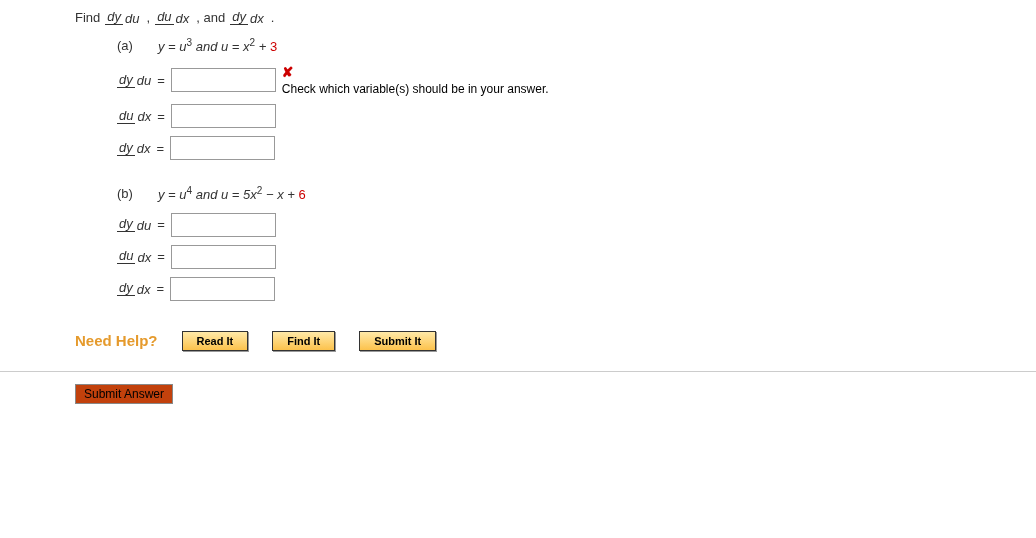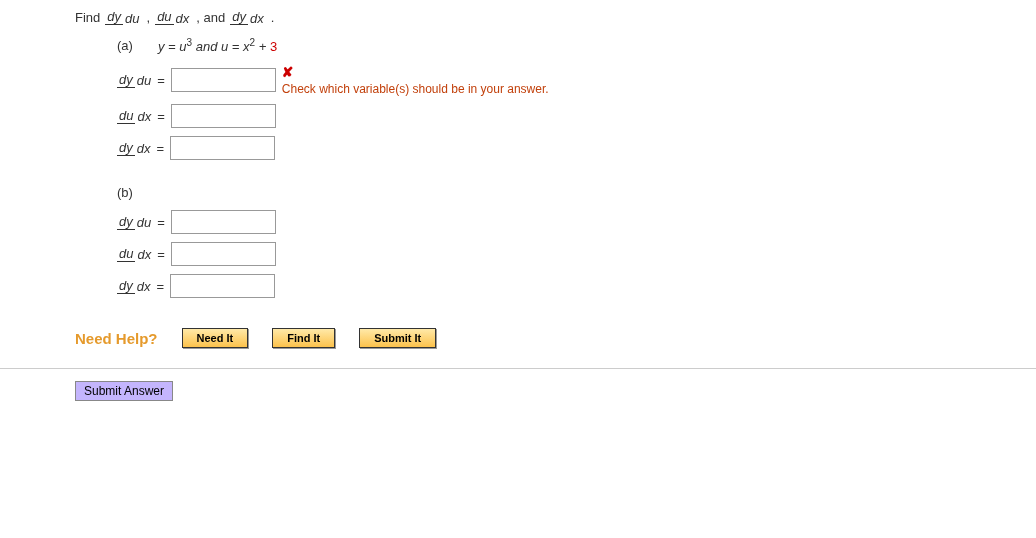--- a/index.html
+++ b/index.html
@@ -78,21 +78,21 @@
     display: flex;
     flex-direction: column;
   }
   .x-icon {
     color: #cc0000;
     font-weight: bold;
     font-size: 14px;
     margin-bottom: 2px;
   }
   .feedback-text {
-    color: #c2410c;
+    color: #000000;
     font-size: 12px;
   }
   .help-row {
     display: flex;
     align-items: center;
     gap: 24px;
     margin: 30px 0 20px 0;
   }
   .need-help {
     font-weight: bold;
@@ -108,21 +108,21 @@
     cursor: pointer;
     box-shadow: 1px 1px 0 rgba(0,0,0,0.4);
     font-family: inherit;
   }
   .footer-area {
     border-top: 1px solid #ccc;
     margin-left: -75px;
     padding: 12px 0 0 75px;
   }
   .submit-btn {
-    background: #c4b5fd;
+    background: #c2410c;
     border: 1px solid #888;
     padding: 2px 8px;
     font-size: 12px;
     cursor: pointer;
     font-family: inherit;
   }
 </style>
 </head>
 <body>
 
@@ -187,20 +187,23 @@
       </span>
       <span>=</span>
     </span>
     <input type="text" class="answer-input" style="">
   </div>
 </div>
 
 <div class="part-block">
   <div class="part-header">
     <span class="part-label">(b)</span>
+    <span class="mathline">
+      <span>y = u</span><sup>4</sup><span> and u = 5x</span><sup>2</sup><span> − x + </span><span class="constant">6</span>
+    </span>
   </div>
 
   <div class="answer-row">
     <span class="lhs">
       <span class="frac">
         <span class="num">dy</span>
         <span class="den">du</span>
       </span>
       <span>=</span>
     </span>
@@ -225,20 +228,20 @@
         <span class="den">dx</span>
       </span>
       <span>=</span>
     </span>
     <input type="text" class="answer-input" style="">
   </div>
 </div>
 
 <div class="help-row">
   <span class="need-help">Need Help?</span>
-  <button class="help-btn">Need It</button>
+  <button class="help-btn">Read It</button>
   <button class="help-btn">Find It</button>
   <button class="help-btn">Submit It</button>
 </div>
 
 <div class="footer-area">
   <button class="submit-btn">Submit Answer</button>
 </div>
 
 </body></html>

